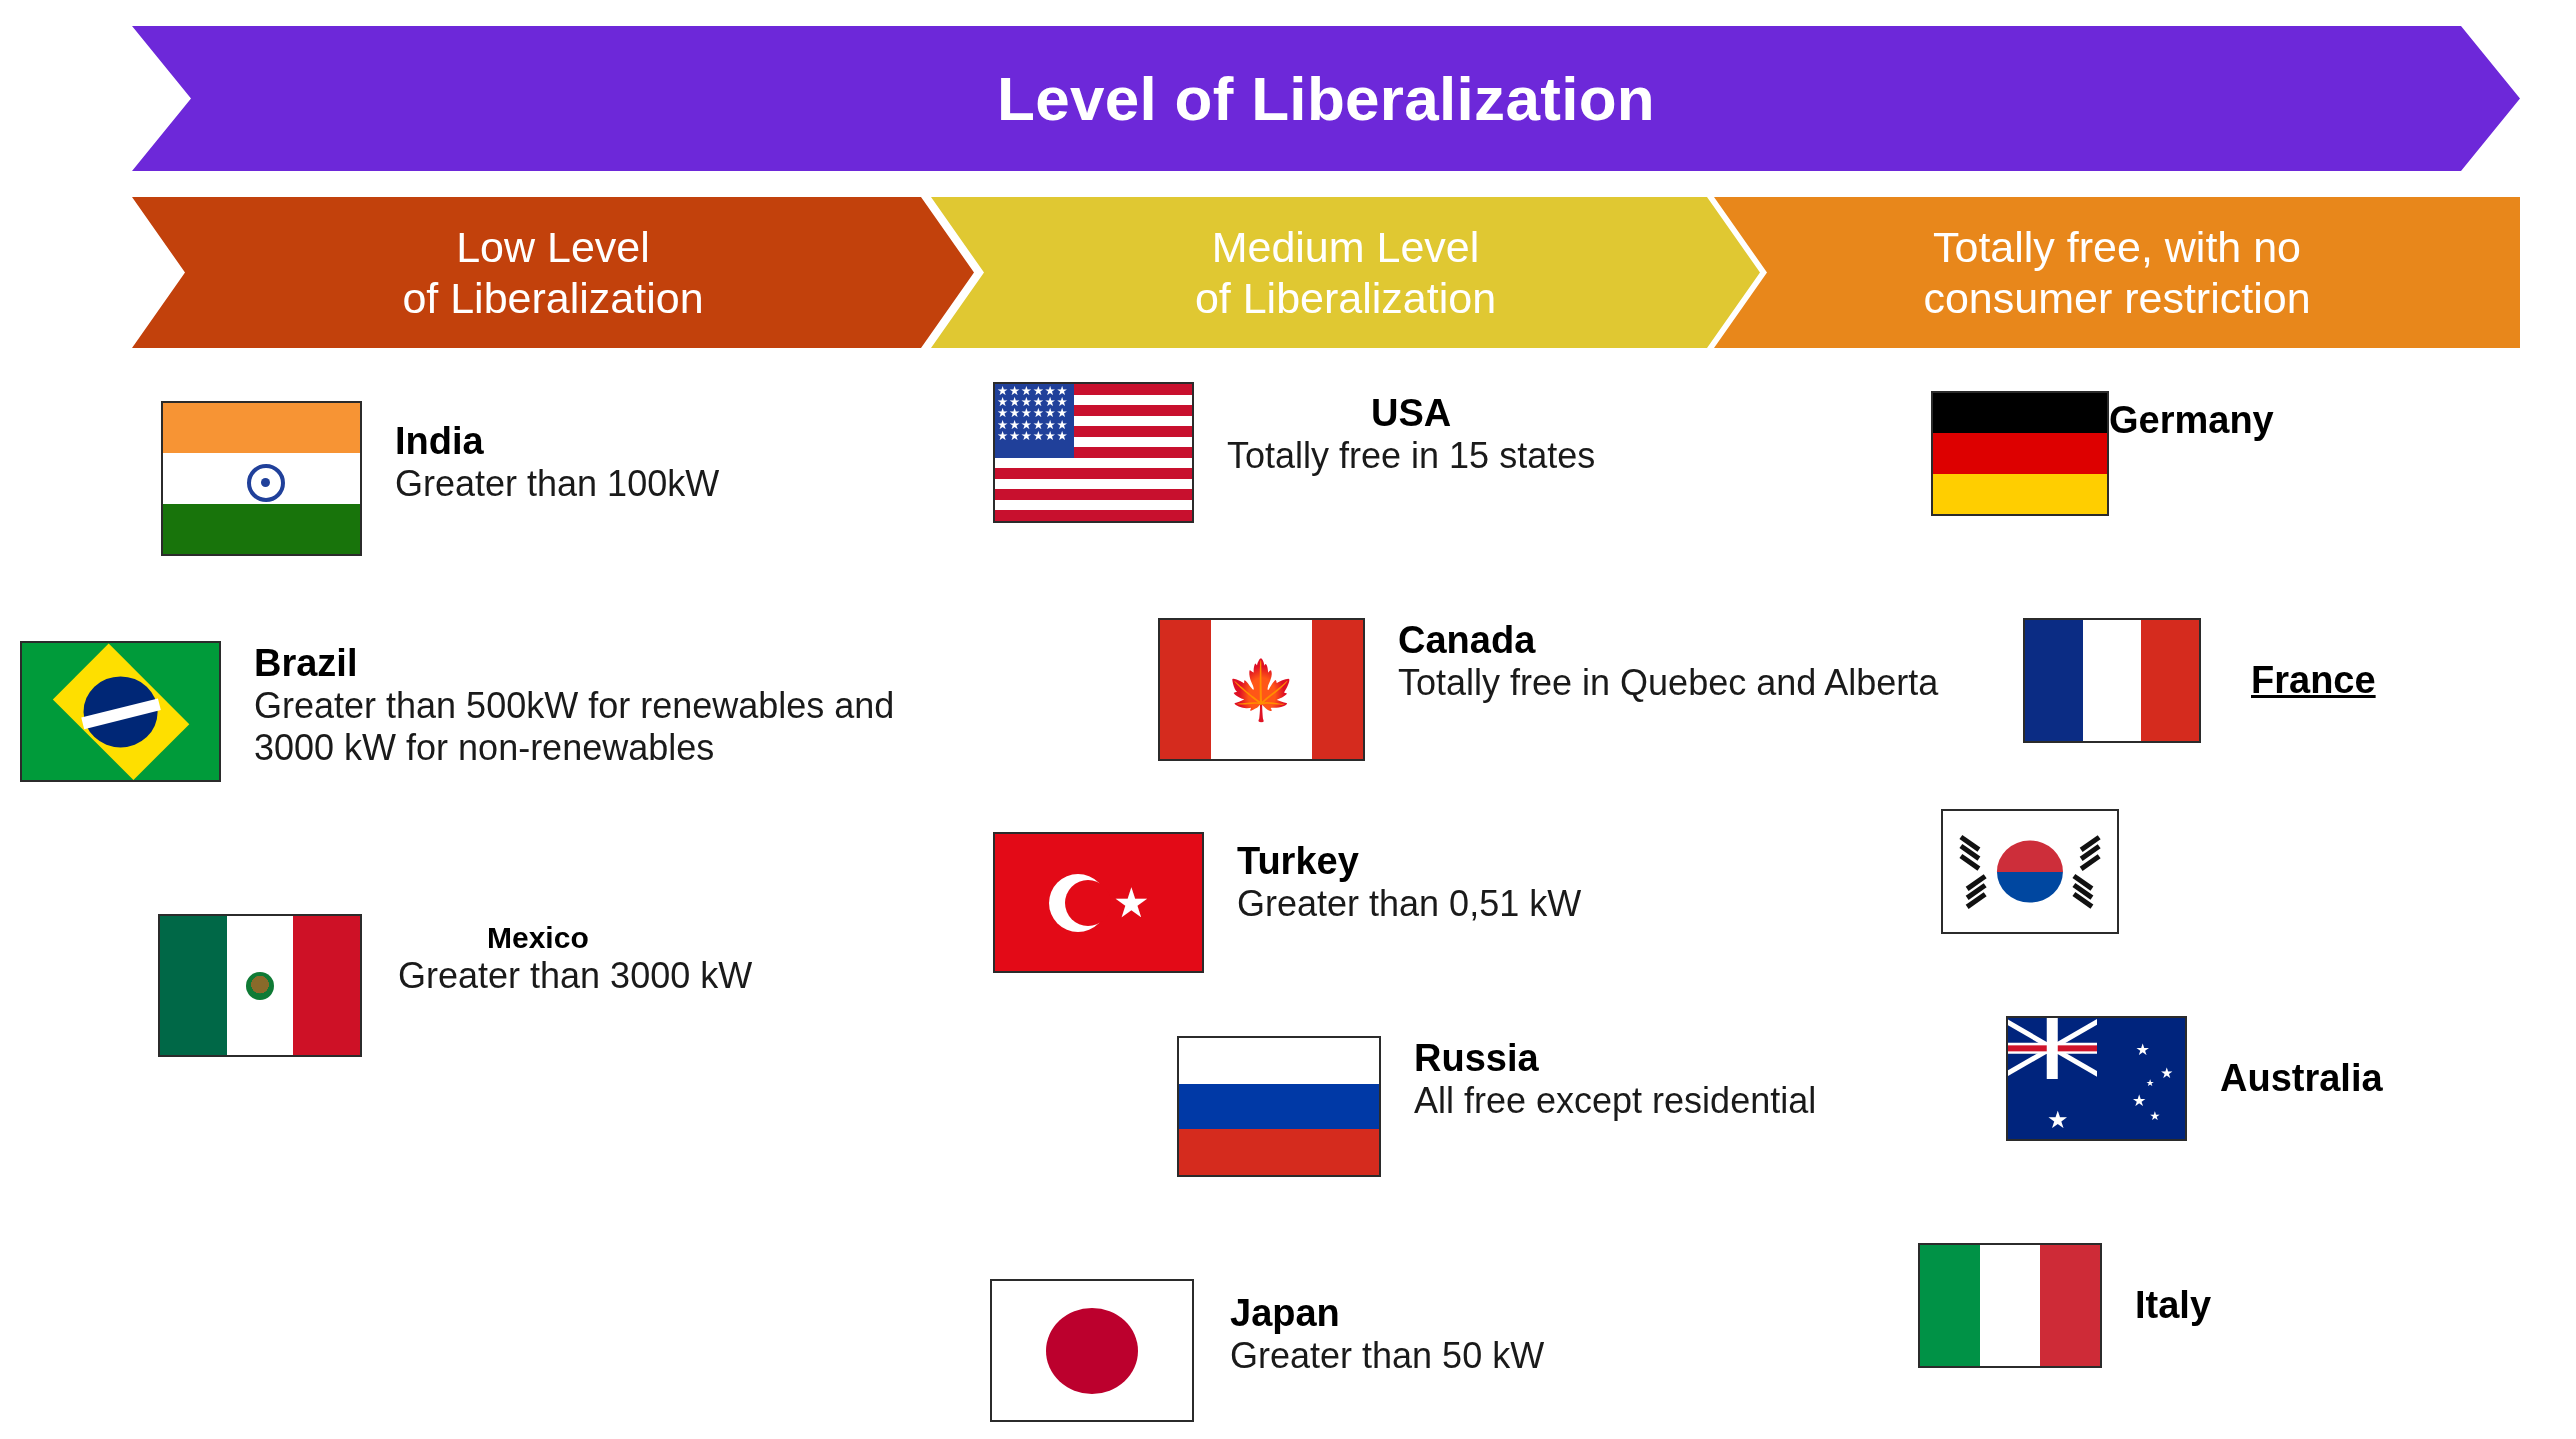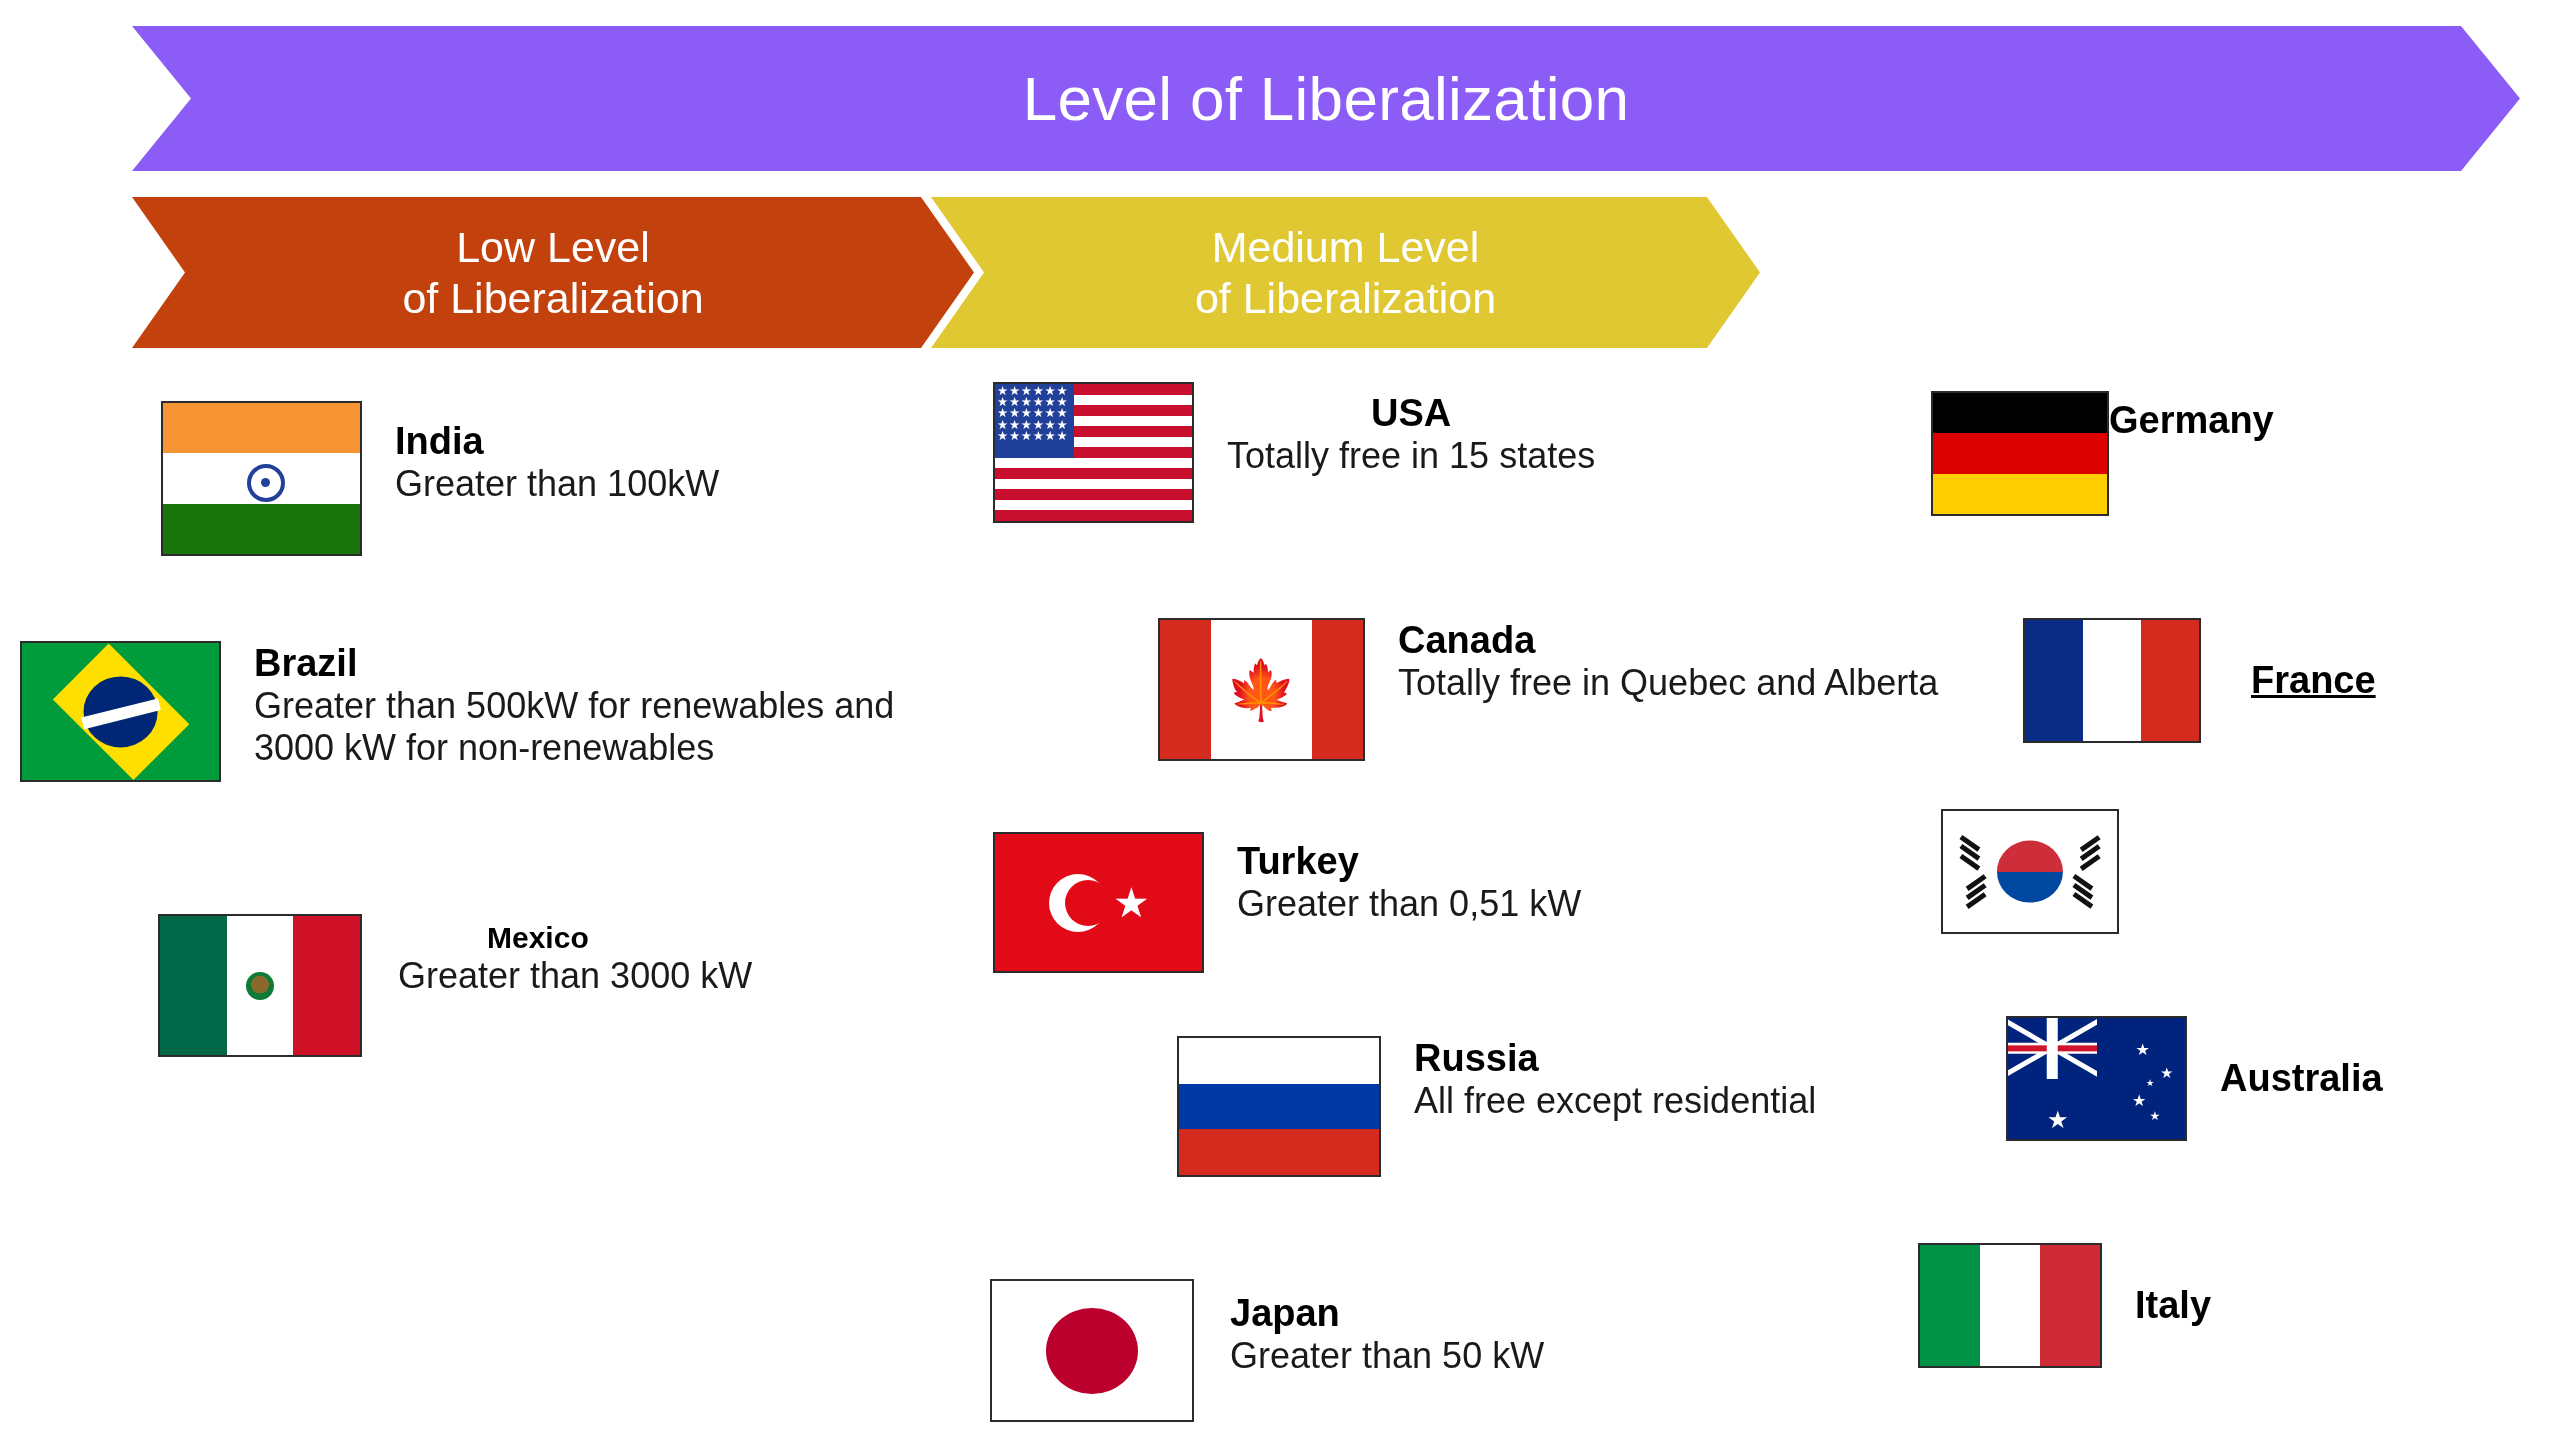--- a/index.html
+++ b/index.html
@@ -15,27 +15,27 @@
     overflow: hidden;
   }
 
   
   .title-arrow {
     position: absolute;
     left: 132px;
     top: 26px;
     width: 2388px;
     height: 145px;
-    background: #8b5cf6;
+    background: #6d28d9;
     color: #ffffff;
     display: flex;
     align-items: center;
     justify-content: center;
     font-size: 62px;
-    font-weight: 400;
+    font-weight: 700;
     letter-spacing: 0.3px;
     clip-path: polygon(0 0, calc(100% - 59px) 0, 100% 50%, calc(100% - 59px) 100%, 0 100%, 59px 50%);
     -webkit-clip-path: polygon(0 0, calc(100% - 59px) 0, 100% 50%, calc(100% - 59px) 100%, 0 100%, 59px 50%);
   }
 
   
   .levels {
     position: absolute;
     left: 132px;
     top: 197px;
@@ -263,20 +263,24 @@
   <div class="level first">
     <span class="ln">Low Level</span>
     <span class="ln">of Liberalization</span>
   </div>
 
   <div class="level second">
     <span class="ln">Medium Level</span>
     <span class="ln">of Liberalization</span>
   </div>
 
+  <div class="level third">
+    <span class="ln">Totally free, with no</span>
+    <span class="ln">consumer restriction</span>
+  </div>
 
 </div>
 
 <div class="entry" style="left:161px; top:401px;">
   <div class="flagbox" style="width:201px; height:155px;">
     <div class="f-stripe-h in-s1"></div>
     <div class="f-stripe-h in-s2"></div>
     <div class="f-stripe-h in-s3"></div>
     <div class="in-chakra"></div>
   </div>

